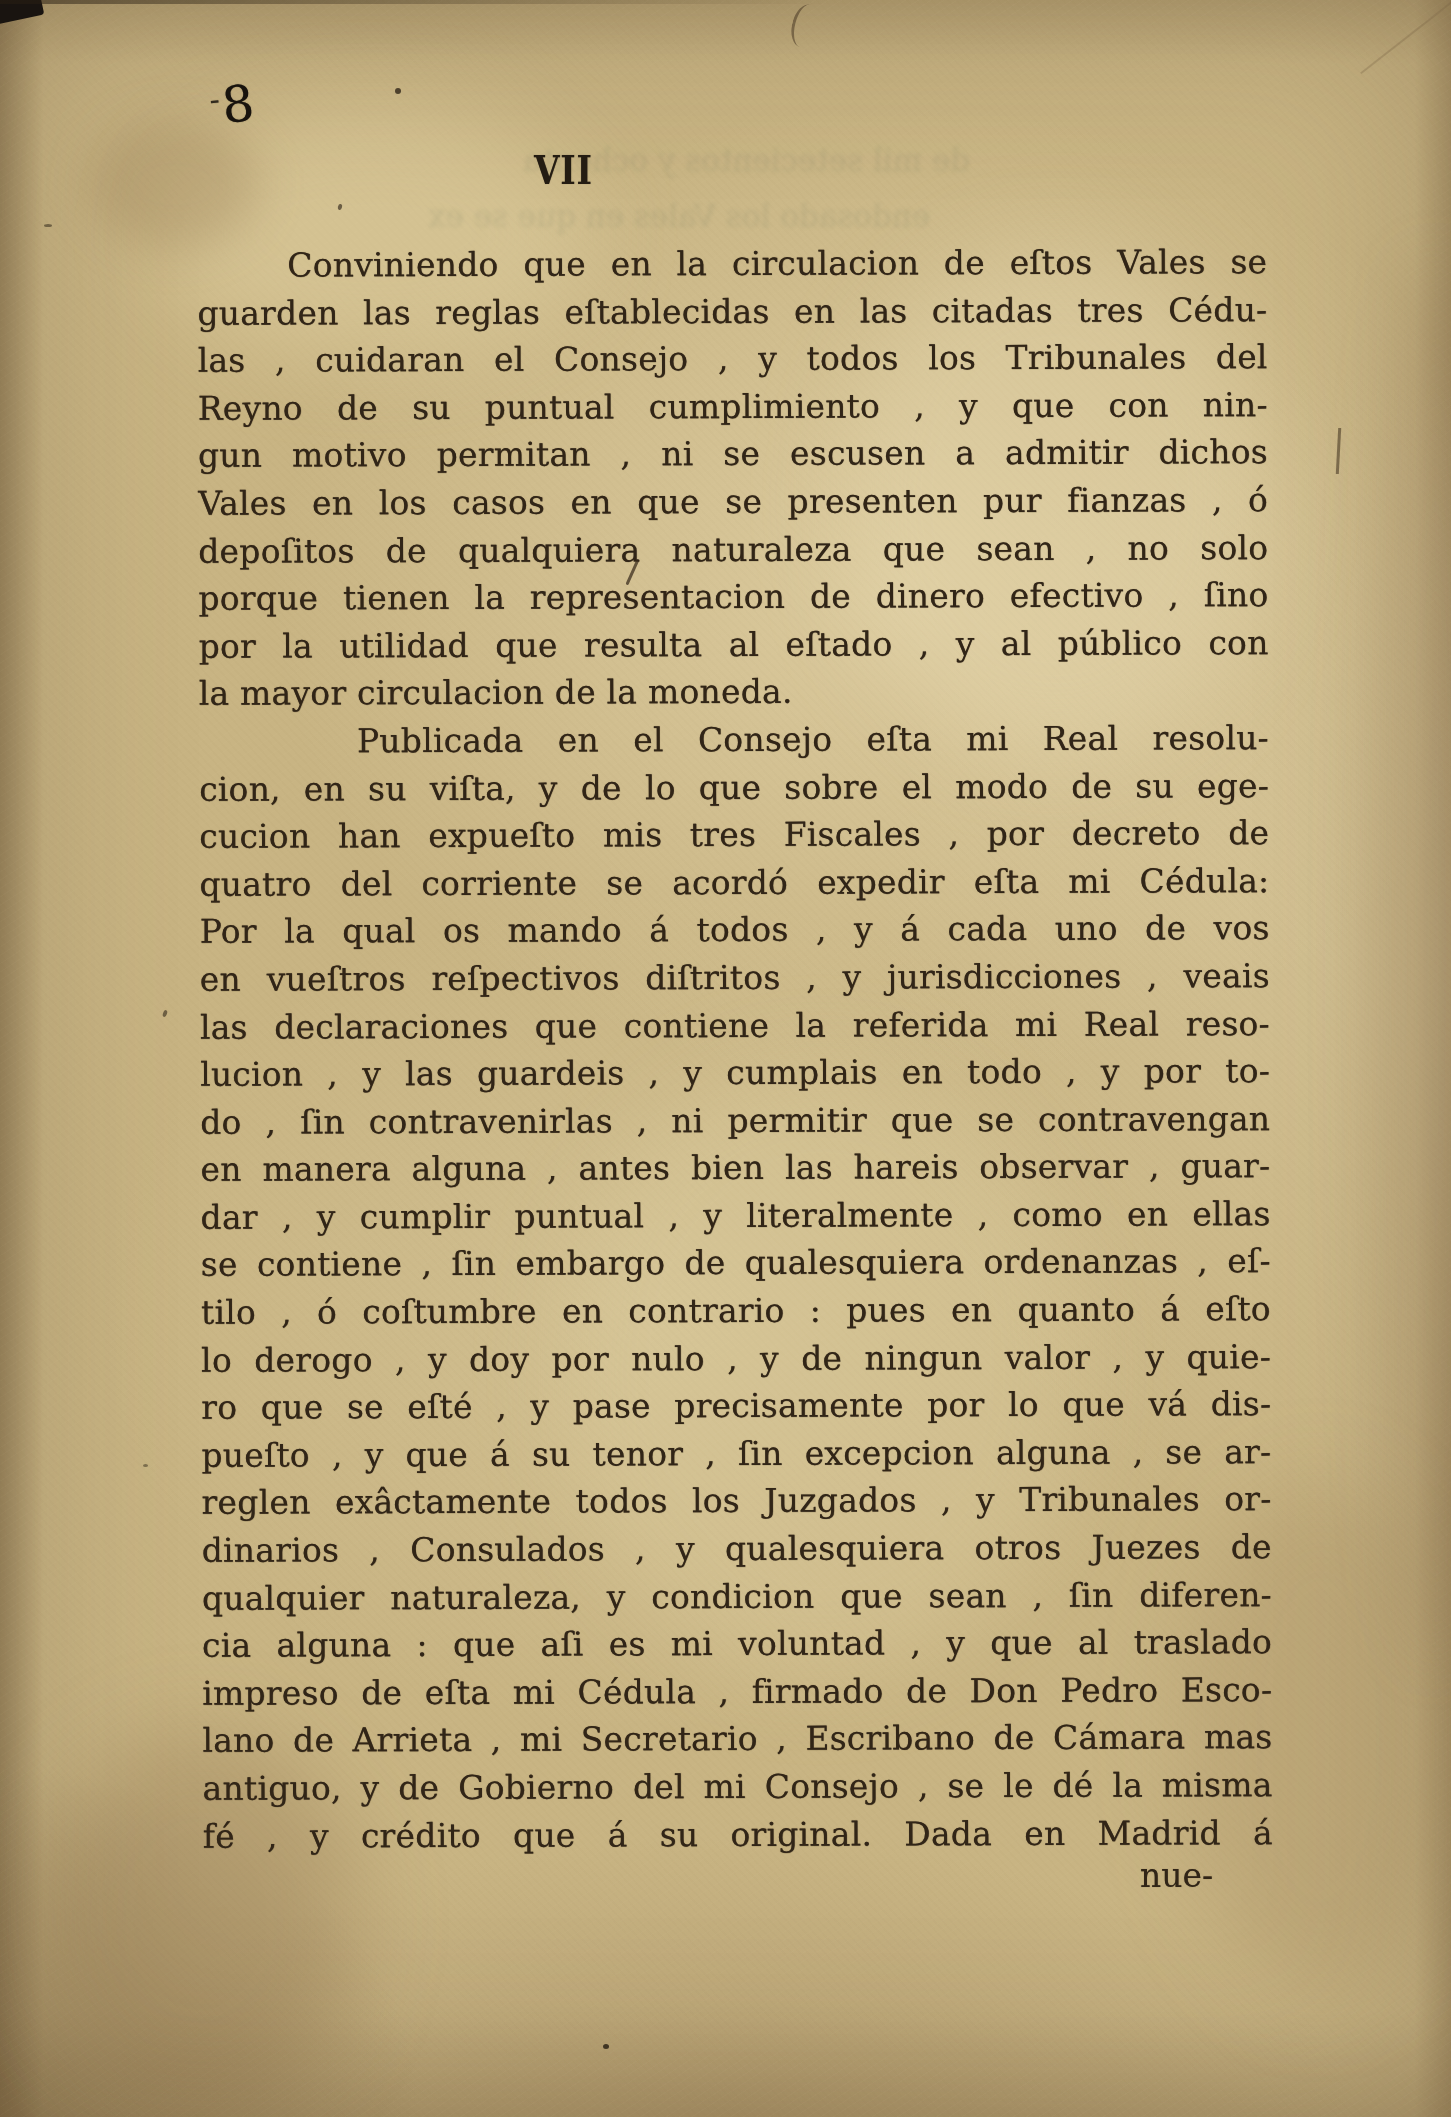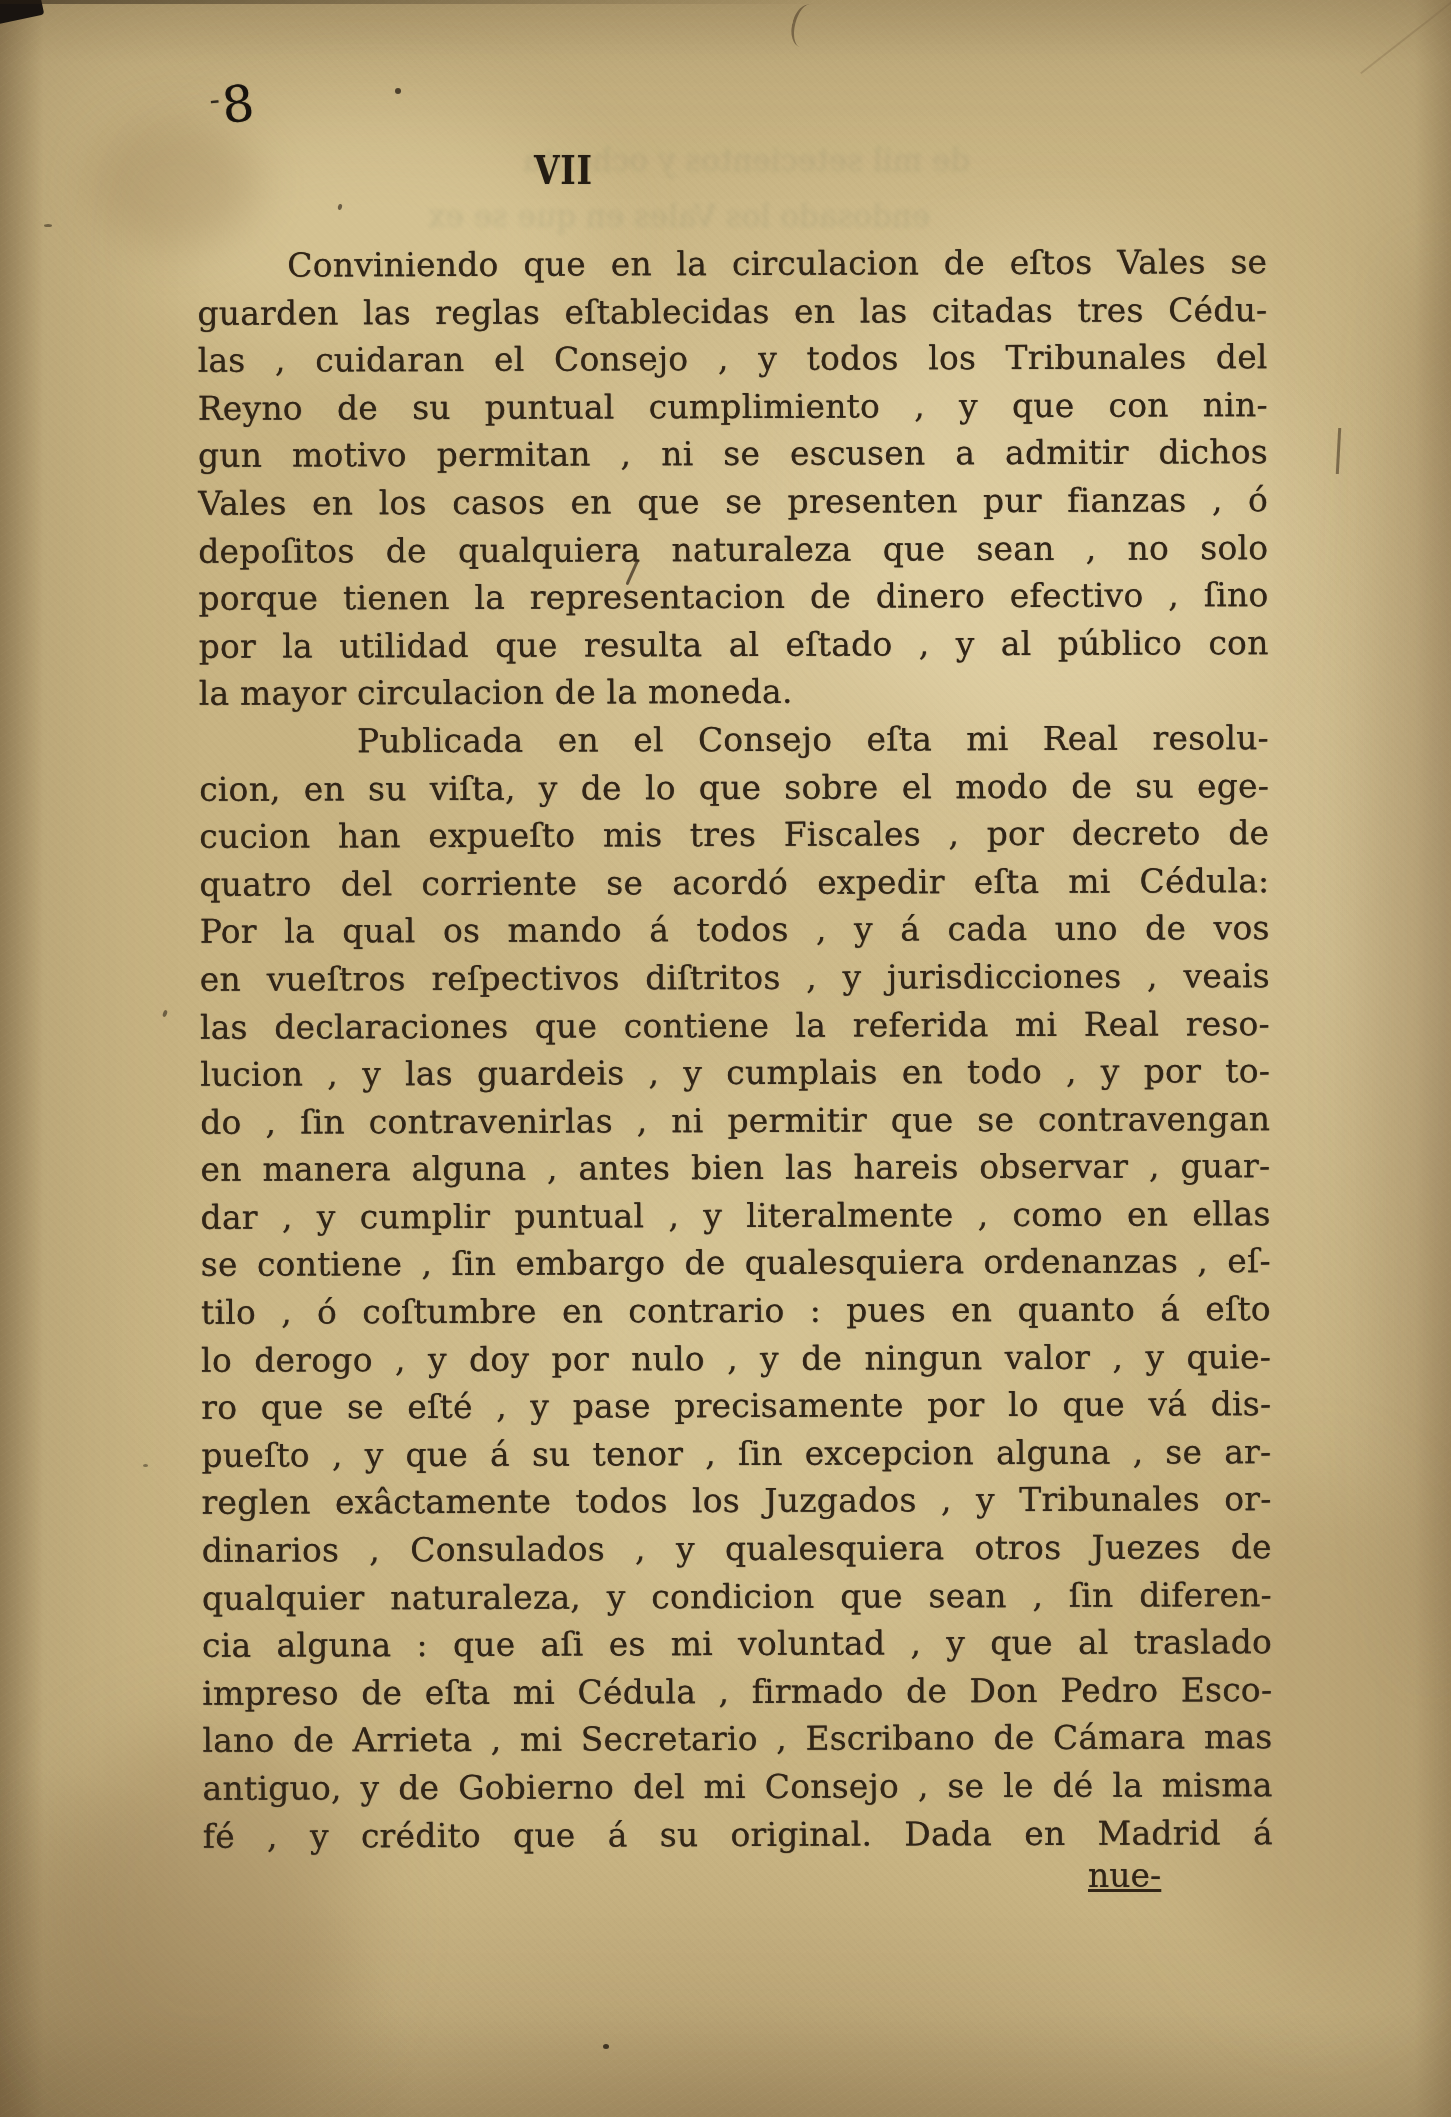--- a/index.html
+++ b/index.html
@@ -57,22 +57,22 @@
   .bl2{left:230px;top:198px;width:700px;}
 
   .textblock{position:absolute;left:200px;top:240px;width:1070px;
     color:#312517;transform:rotate(-.2deg);}
   .line{font-size:33px;line-height:47.6px;letter-spacing:.2px;
     text-align:justify;text-align-last:justify;white-space:nowrap;
     text-shadow:0 0 .7px rgba(49,37,23,.65), .4px .4px 0 rgba(49,37,23,.22);}
   .line.in1{padding-left:90px;}
   .line.in2{padding-left:158px;}
   .line.nojust{text-align-last:left;white-space:normal;}
-  .catchword{position:absolute;left:1088px;top:1856px;font-size:33px;color:#312517;
-    text-shadow:0 0 .7px rgba(49,37,23,.65);text-decoration:underline;}
+  .catchword{position:absolute;left:1140px;top:1856px;font-size:33px;color:#312517;
+    text-shadow:0 0 .7px rgba(49,37,23,.65);}
 
   .slash{position:absolute;left:631px;top:558px;width:3px;height:28px;
     background:rgba(55,42,26,.72);transform:rotate(24deg);border-radius:2px;}
   .vmark{position:absolute;left:1337px;top:428px;width:2.5px;height:46px;
     background:rgba(60,46,28,.55);transform:rotate(3deg);}
   .speck{position:absolute;background:#241b10;border-radius:50%;}
   .sp1{left:395px;top:88px;width:6px;height:6px;opacity:.75;}
   .sp2{left:603px;top:2044px;width:6px;height:5px;opacity:.8;}
   .sp3{left:163px;top:1010px;width:4px;height:7px;opacity:.55;transform:rotate(18deg);}
   .sp4{left:143px;top:1464px;width:5px;height:3px;opacity:.45;}

